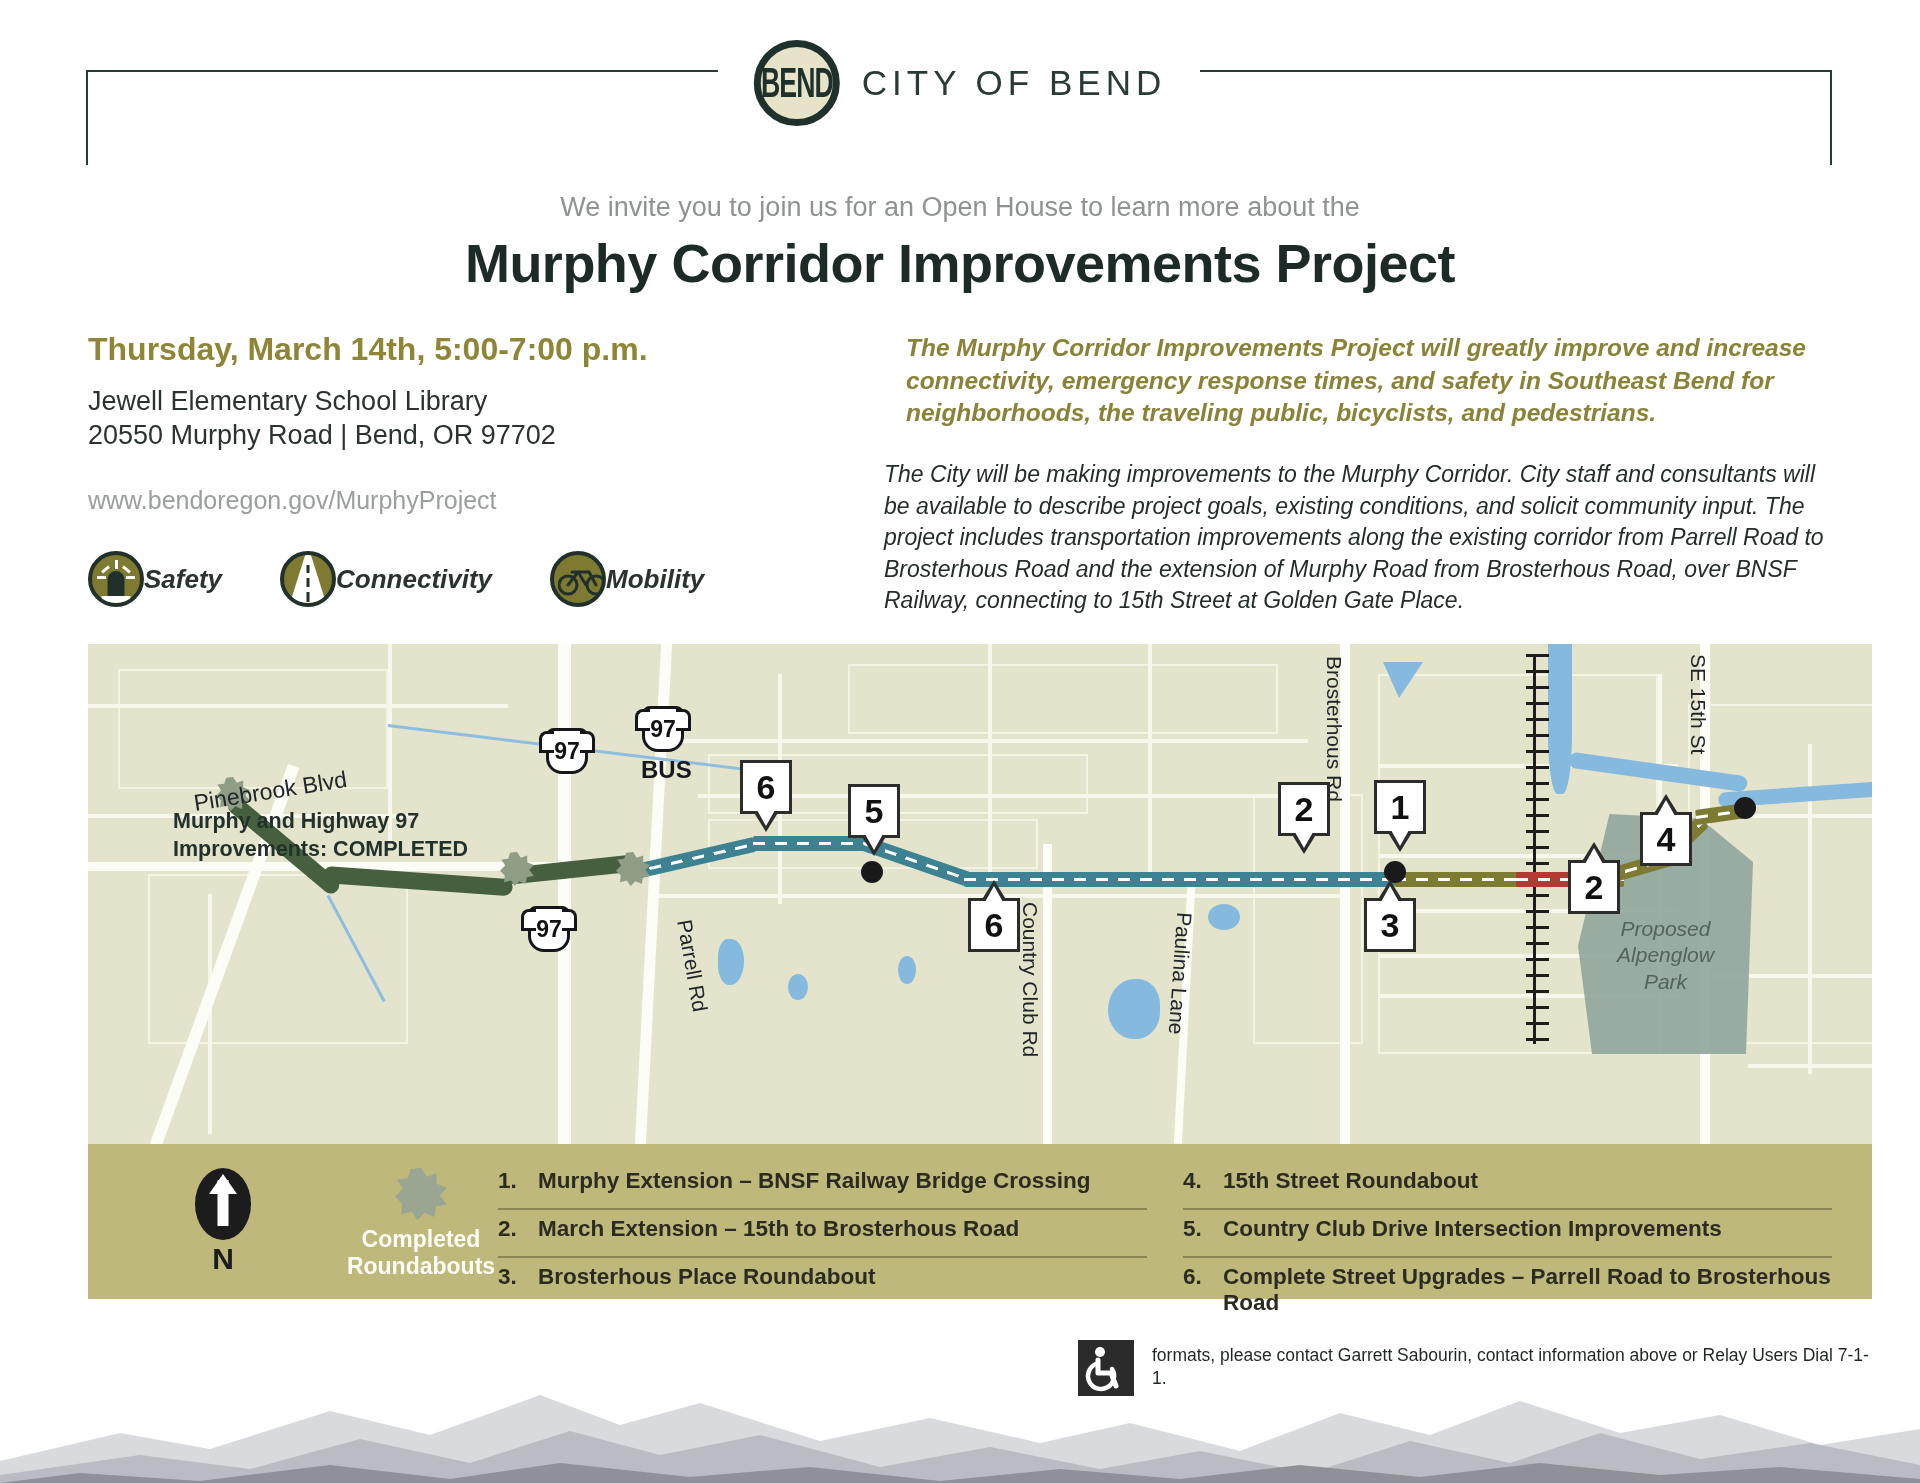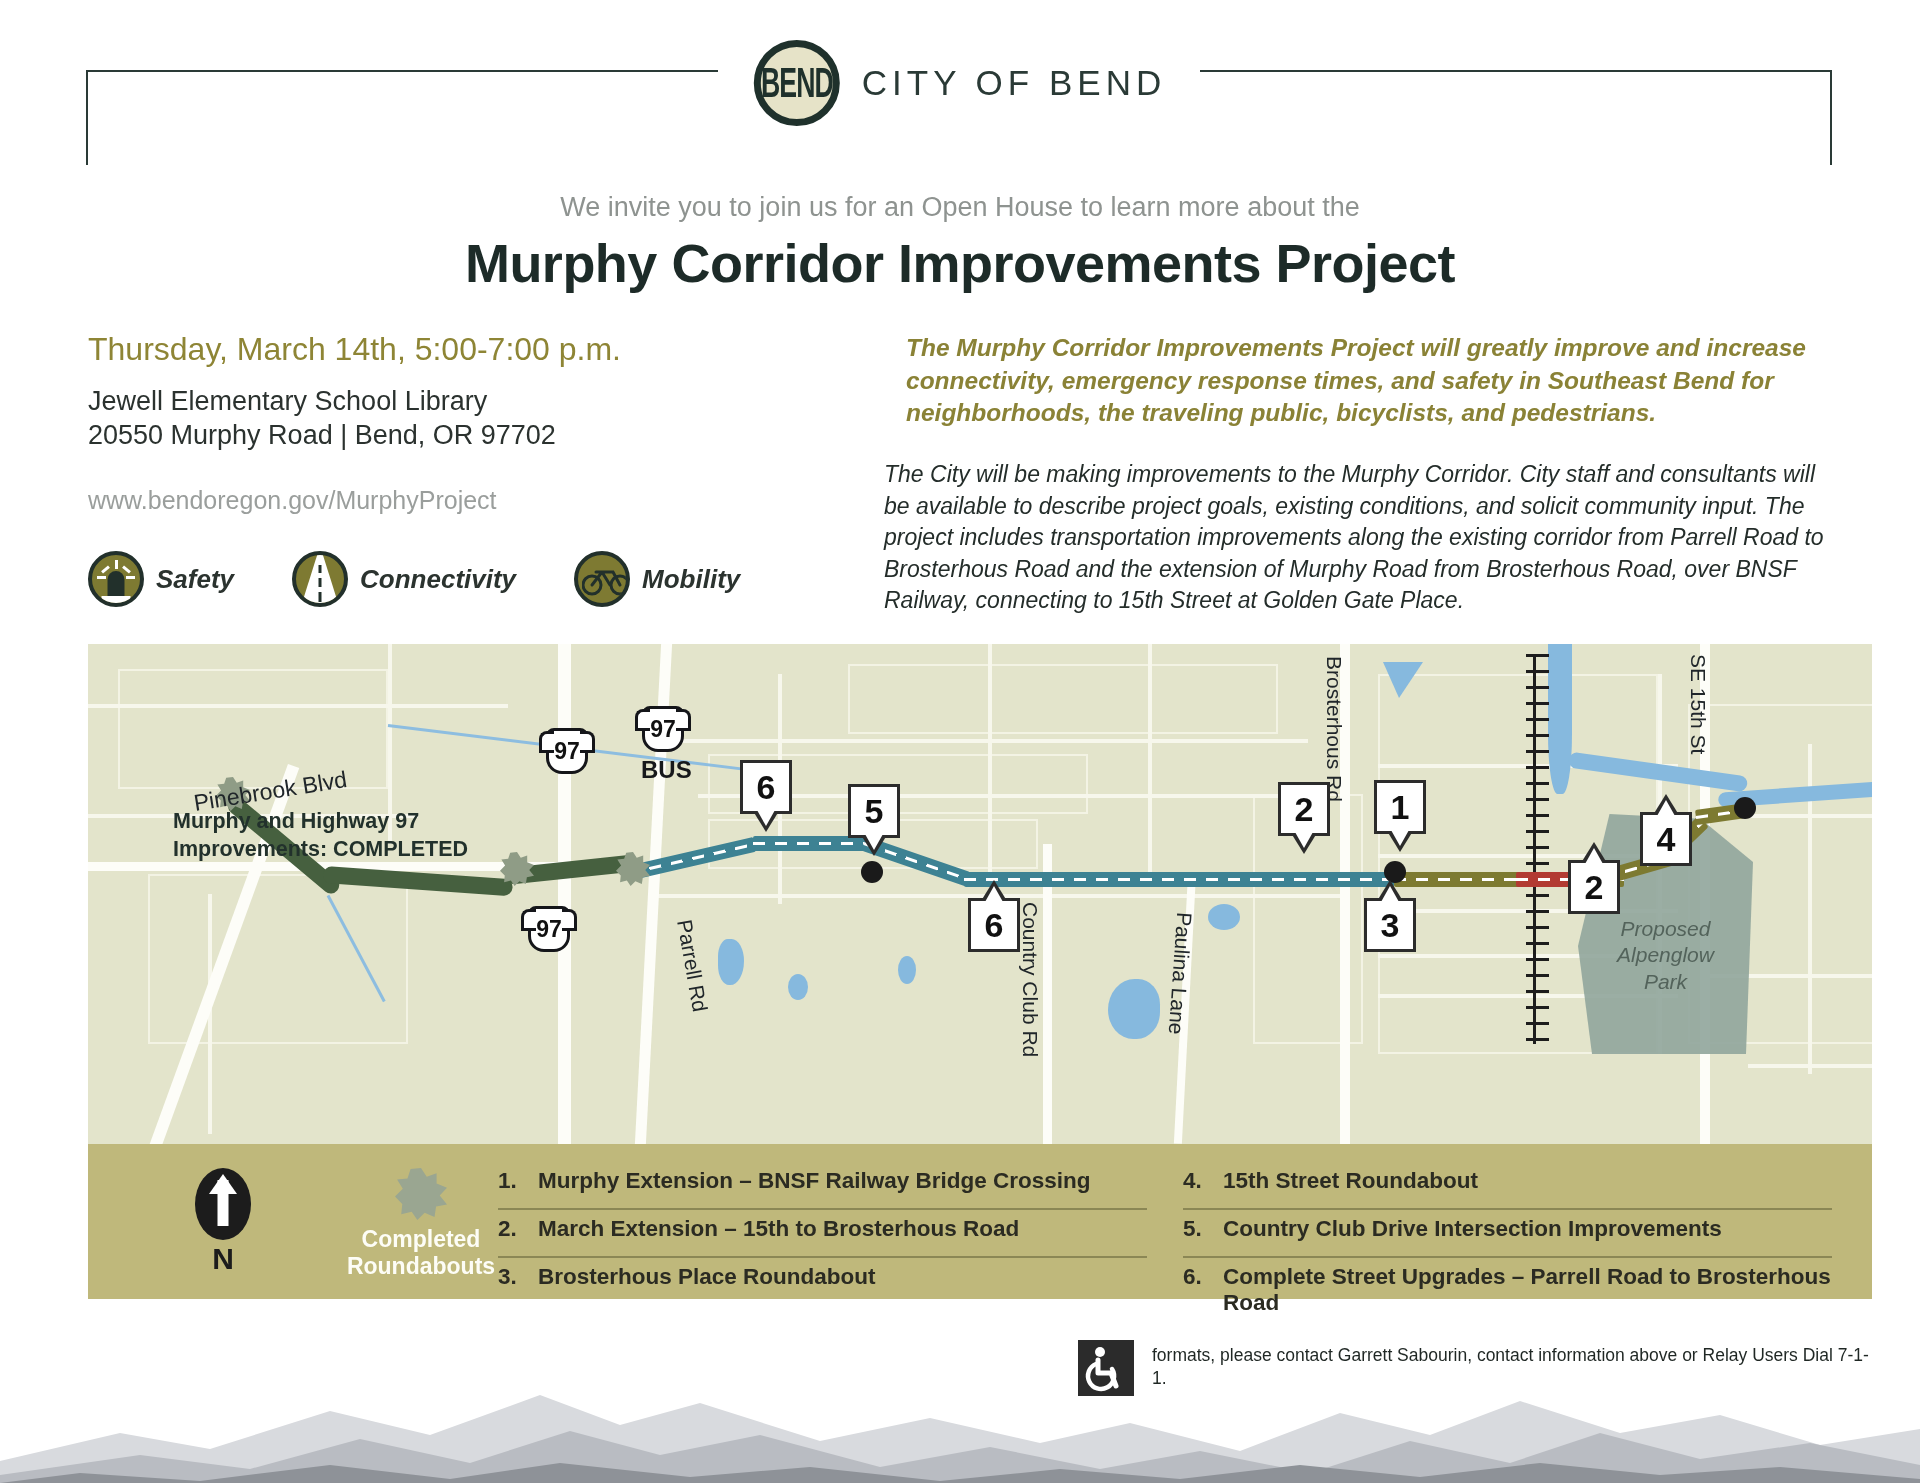--- a/index.html
+++ b/index.html
@@ -49,41 +49,41 @@
     font-size:27px; color:#8e9390;
   }
   .main-title {
     position:absolute; left:0; right:0; top:232px; text-align:center;
     font-size:54px; font-weight:bold; color:#1d2b28; letter-spacing:-0.5px;
   }
 
   
   .event-date {
     position:absolute; left:88px; top:331px;
-    font-size:32px; font-weight:normal; color:#8e8535;
+    font-size:32px; font-weight:bold; color:#8e8535;
   }
   .venue {
     position:absolute; left:88px; top:385px;
     font-size:27px; color:#2b322f; line-height:1.25;
   }
   .venue .l2 { letter-spacing:0px; }
   .weburl {
     position:absolute; left:88px; top:486px;
     font-size:25px; color:#9a9e9c;
   }
 
   .pillars { position:absolute; left:88px; top:551px; display:flex; align-items:center; gap:0; }
   .pillar { display:flex; align-items:center; margin-right:58px; }
   .pillar-icon {
     width:56px; height:56px; border-radius:50%;
     background:#7e7a32; border:4px solid #22302b;
     position:relative; flex:none; overflow:hidden;
   }
   .pillar-label {
-    margin-left:12px; font-size:26px; font-weight:bold; font-style:italic; color:#2b332f;
+    margin-left:0; font-size:26px; font-weight:bold; font-style:italic; color:#2b332f;
     white-space:nowrap;
   }
   
   .ic-safety .body { position:absolute; left:50%; top:16px; transform:translateX(-50%);
     width:17px; height:26px; background:#22302b; border-radius:9px 9px 0 0; }
   .ic-safety .base { position:absolute; left:50%; top:41px; transform:translateX(-50%);
     width:29px; height:8px; background:#fff; }
   .ic-safety .ray { position:absolute; background:#fff; width:9px; height:3px; }
   .ic-safety .r1 { left:5px; top:21px; }
   .ic-safety .r2 { right:5px; top:21px; }

